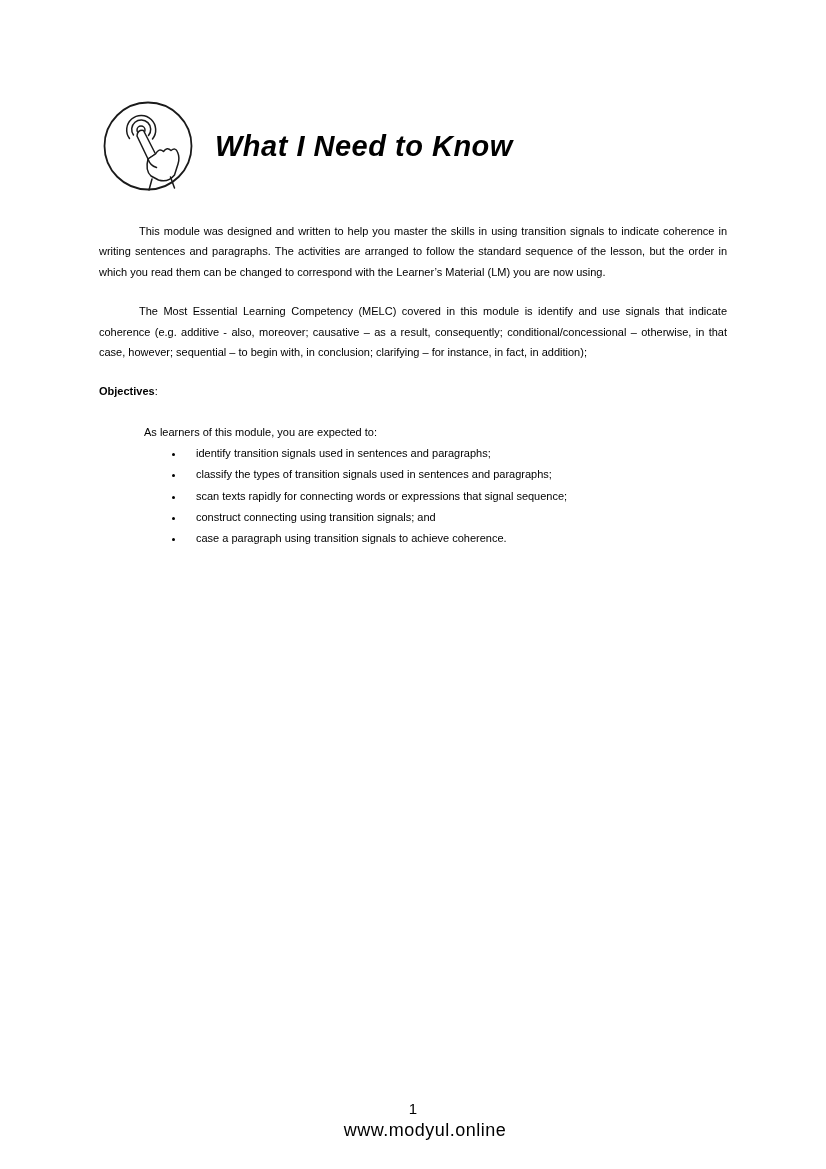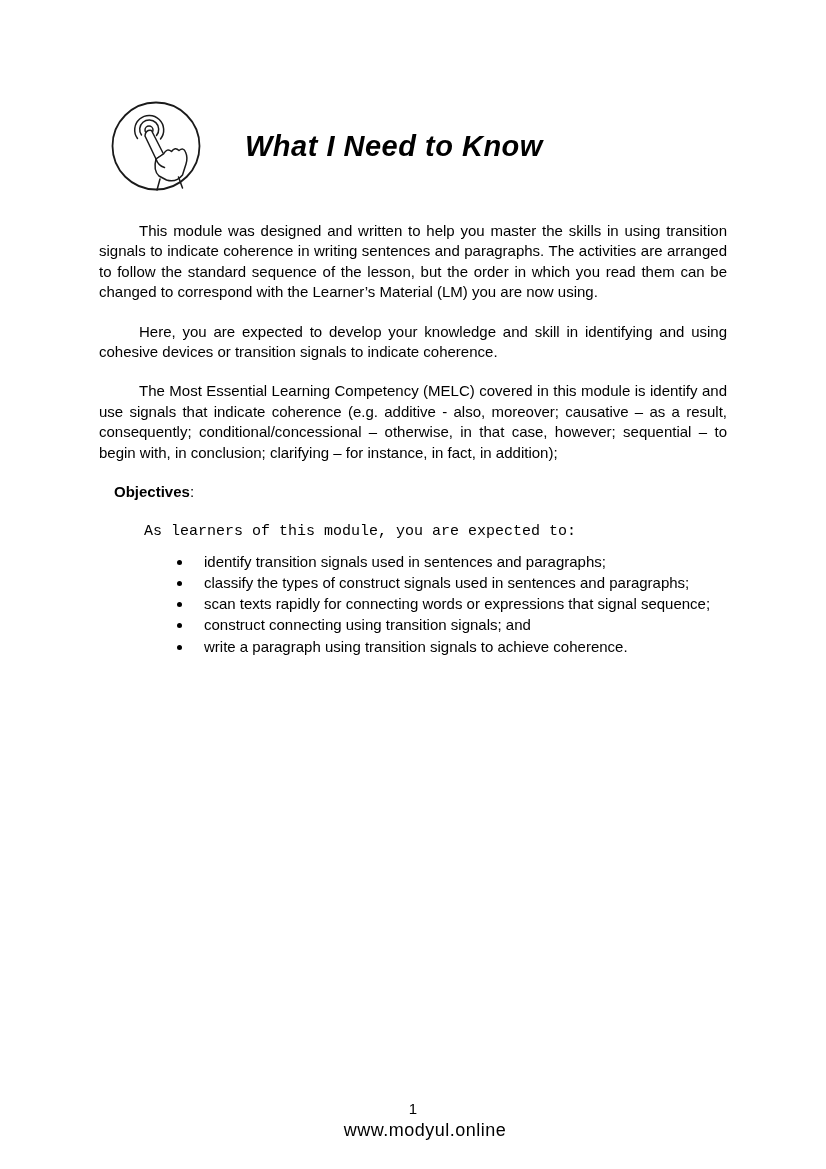--- a/index.html
+++ b/index.html
@@ -9,60 +9,59 @@
     color: #000000;
     font-family: "Liberation Sans", sans-serif;
     position: relative;
     overflow: hidden;
   }
   .page { position: absolute; inset: 0; }
 
   
   .header {
     position: absolute;
-    left: 110px; top: 100px;
+    left: 102px; top: 100px;
     display: flex;
     align-items: center;
-    gap: 43px;
+    gap: 21px;
   }
   .icon-wrap { width: 92px; height: 92px; flex: 0 0 auto; }
   .page-title {
     font-size: 29px;
     font-weight: bold;
     font-style: italic;
     letter-spacing: 0.5px;
     white-space: nowrap;
   }
 
   
   .content {
     position: absolute;
     left: 99px;
     top: 221px;
     width: 628px;
-    font-size: 15px;
+    font-size: 11px;
     line-height: 20.4px;
   }
   .para {
     margin: 0 0 19px 0;
     text-align: justify;
     text-indent: 40px;
   }
   .bold { font-weight: normal; }
   .objectives-heading {
-    margin: 0 0 20px 15px;
+    margin: 0 0 20px 0;
     font-weight: bold;
   }
   .objectives-heading .colon { font-weight: normal; }
   .objectives-intro {
     margin: 8px 0 1px 45px;
-    font-family: Liberation Mono, monospace;
   }
   ul.objective-list {
-    margin: 8px;
+    margin: 0;
     padding-left: 86px;
   }
   ul.objective-list li {
     padding-left: 11px;
     line-height: 21.2px;
   }
 
   
   .page-number {
     position: absolute;
@@ -102,32 +101,31 @@
           <path fill="none" d="M50 79 L47 90"></path>
           <path fill="none" d="M68.5 77 L72.5 88"></path>
         </g>
       </svg>
     </div>
     <div class="page-title">What I Need to Know</div>
   </div>
 
   <div class="content">
     <p class="para">This module was designed and written to help you master the skills in using transition signals to indicate coherence in writing sentences and paragraphs. The activities are arranged to follow the standard sequence of the lesson, but the order in which you read them can be changed to correspond with the Learner’s Material (LM) you are now using.</p>
-    <p class="para">Here, you are expected to develop your knowledge and skill in identifying and using cohesive devices or transition signals to indicate coherence.</p>
     <p class="para"><span>The </span><span class="bold">Most Essential Learning Competency (MELC</span><span>) covered in this module is identify and use signals that indicate coherence (e.g. additive - also, moreover; causative – as a result, consequently; conditional/concessional – otherwise, in that case, however; sequential – to begin with, in conclusion; clarifying – for instance, in fact, in addition);</span></p>
 
     <p class="objectives-heading"><span>Objectives</span><span class="colon">:</span></p>
 
     <p class="objectives-intro">As learners of this module, you are expected to:</p>
 
     <ul class="objective-list">
       <li>identify transition signals used in sentences and paragraphs;</li>
-      <li>classify the types of construct signals used in sentences and paragraphs;</li>
+      <li>classify the types of transition signals used in sentences and paragraphs;</li>
       <li>scan texts rapidly for connecting words or expressions that signal sequence;</li>
       <li>construct connecting using transition signals; and</li>
-      <li>write a paragraph using transition signals to achieve coherence.</li>
+      <li>case a paragraph using transition signals to achieve coherence.</li>
     </ul>
   </div>
 
   <div class="page-number">1</div>
   <div class="watermark">www.modyul.online</div>
 
 </div>
 
 </body></html>

